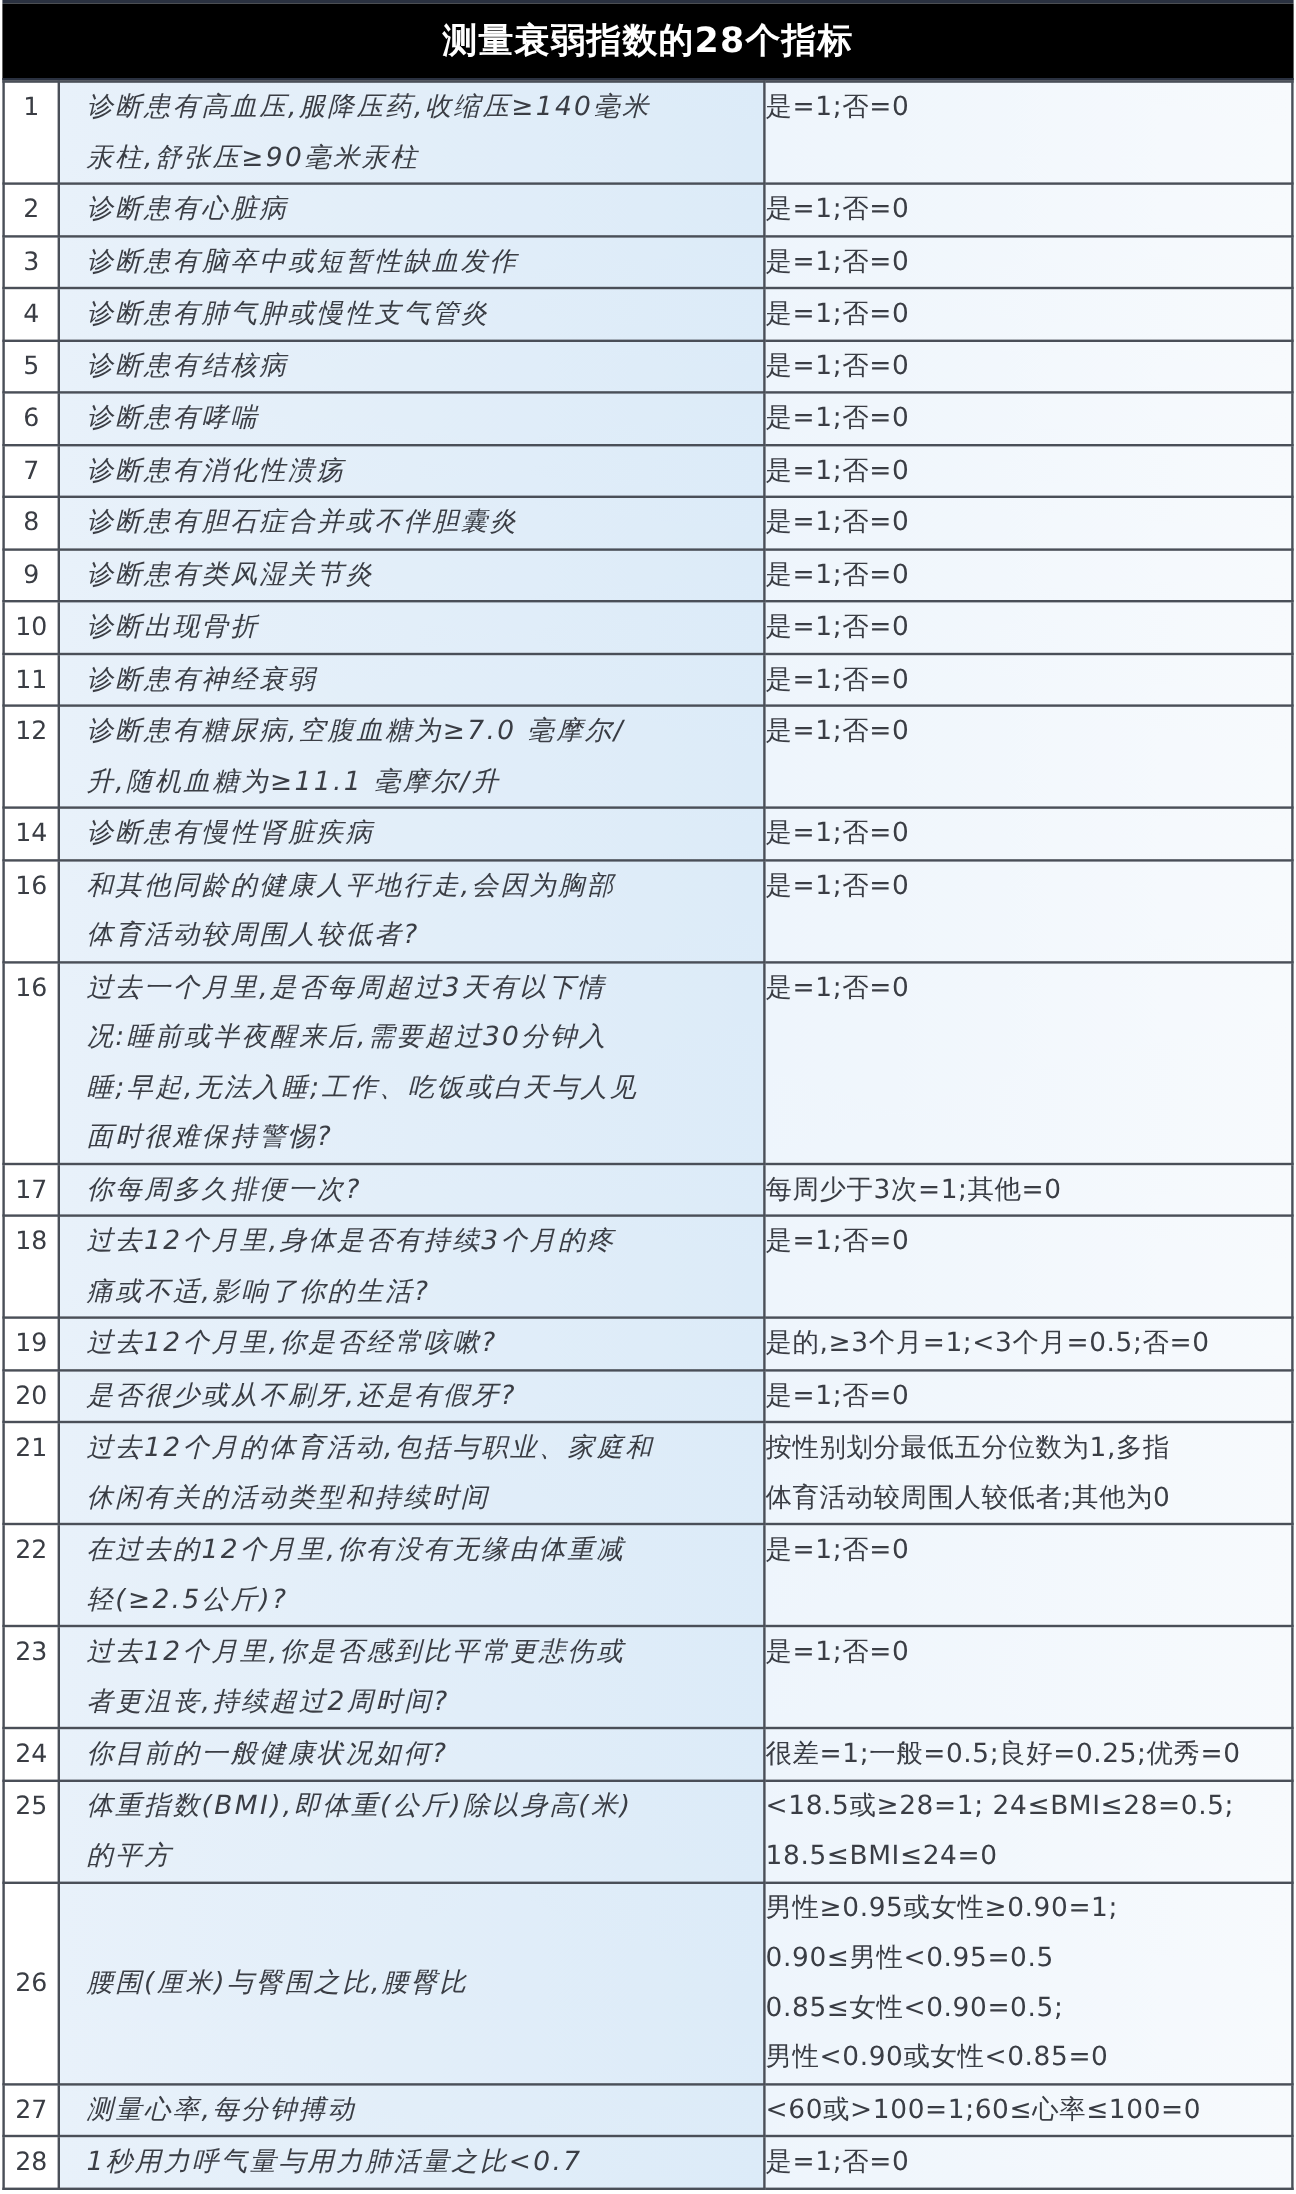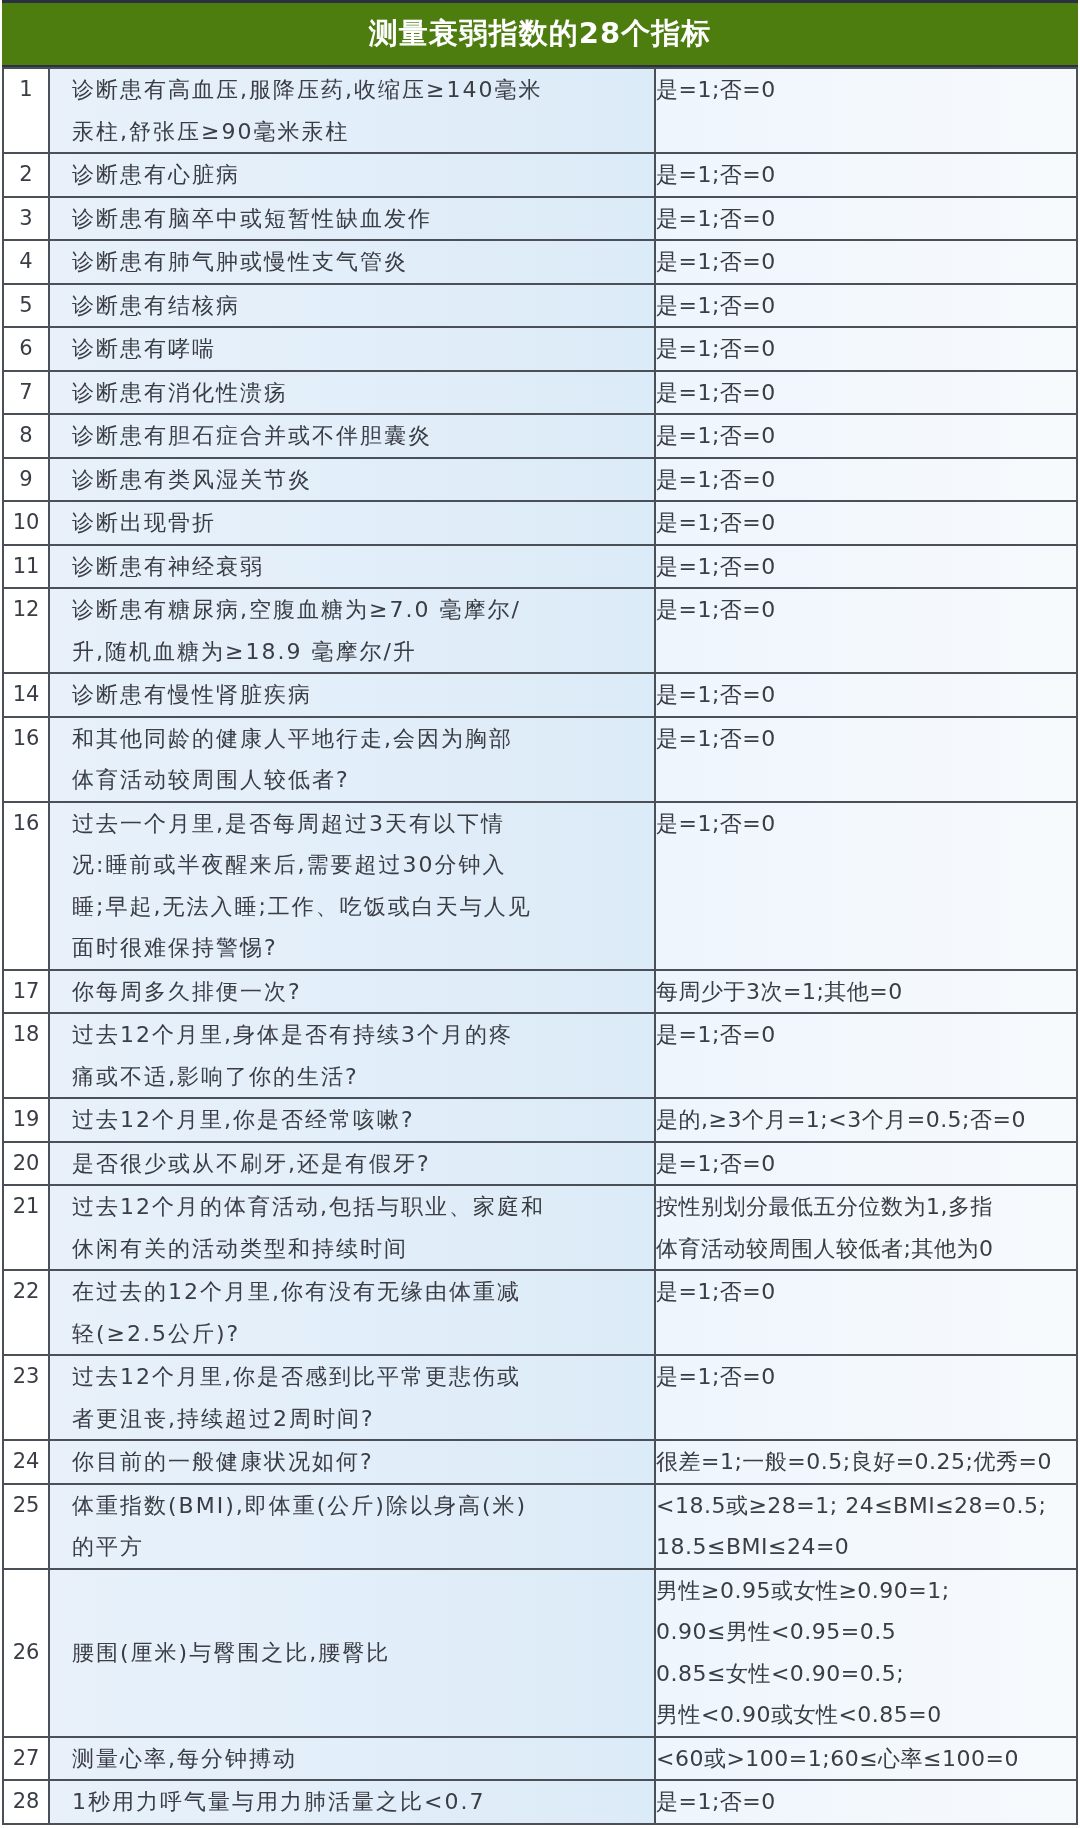--- a/index.html
+++ b/index.html
@@ -1,22 +1,22 @@
 <!DOCTYPE html>
 <html><head>
 <meta charset="utf-8">
 <style>
   html, body { margin:0; padding:0; background:#ffffff; }
   body { width:1080px; height:1828px; overflow:hidden; font-family:"DejaVu Sans","Liberation Sans",sans-serif; }
   .wrap { position:relative; width:1076px; margin-left:2px; border-top:3px solid #2a3140; }
-  .title-bar { height:62px; background:#4d7c0f; color:#ffffff; display:flex; align-items:center; justify-content:center; font-size:29px; font-weight:bold; letter-spacing:1px; border-bottom:2px solid #2a3140; }
+  .title-bar { height:62px; background:#000000; color:#ffffff; display:flex; align-items:center; justify-content:center; font-size:29px; font-weight:bold; letter-spacing:1px; border-bottom:2px solid #2a3140; }
   table { border-collapse:collapse; width:1076px; table-layout:fixed; }
   td { border:2px solid #4a4f58; vertical-align:top; padding:0; color:#3a3d44; font-size:22px; line-height:41.5px; }
   td.num { width:44px; text-align:center; background:#ffffff; font-size:21px; padding-top:0; }
-  td.desc { width:560px; padding-left:22px; padding-right:22px; background:linear-gradient(90deg,#e8f1fa 0%,#dcebf8 100%); letter-spacing:2px; }
+  td.desc { width:560px; padding-left:22px; padding-right:4px; background:linear-gradient(90deg,#e8f1fa 0%,#dcebf8 100%); letter-spacing:2px;font-style:italic; }
   td.score { background:linear-gradient(90deg,#eef5fc 0%,#f7fafd 100%); letter-spacing:0.5px; white-space:nowrap; }
   td.desc.center { vertical-align:middle; }
   td.num.center { vertical-align:middle; }
   .line { display:block; }
 </style>
 </head>
 <body>
 
 <div class="wrap">
   <div class="title-bar">测量衰弱指数的28个指标</div>
@@ -119,21 +119,21 @@
             <span class="line">诊断患有神经衰弱</span>
           </td>
           <td class="score">
             <span class="line">是=1;否=0</span>
           </td>
         </tr>
         <tr>
           <td class="num">12</td>
           <td class="desc">
             <span class="line">诊断患有糖尿病,空腹血糖为≥7.0 毫摩尔/</span>
-            <span class="line">升,随机血糖为≥18.9 毫摩尔/升</span>
+            <span class="line">升,随机血糖为≥11.1 毫摩尔/升</span>
           </td>
           <td class="score">
             <span class="line">是=1;否=0</span>
           </td>
         </tr>
         <tr>
           <td class="num">14</td>
           <td class="desc">
             <span class="line">诊断患有慢性肾脏疾病</span>
           </td>

